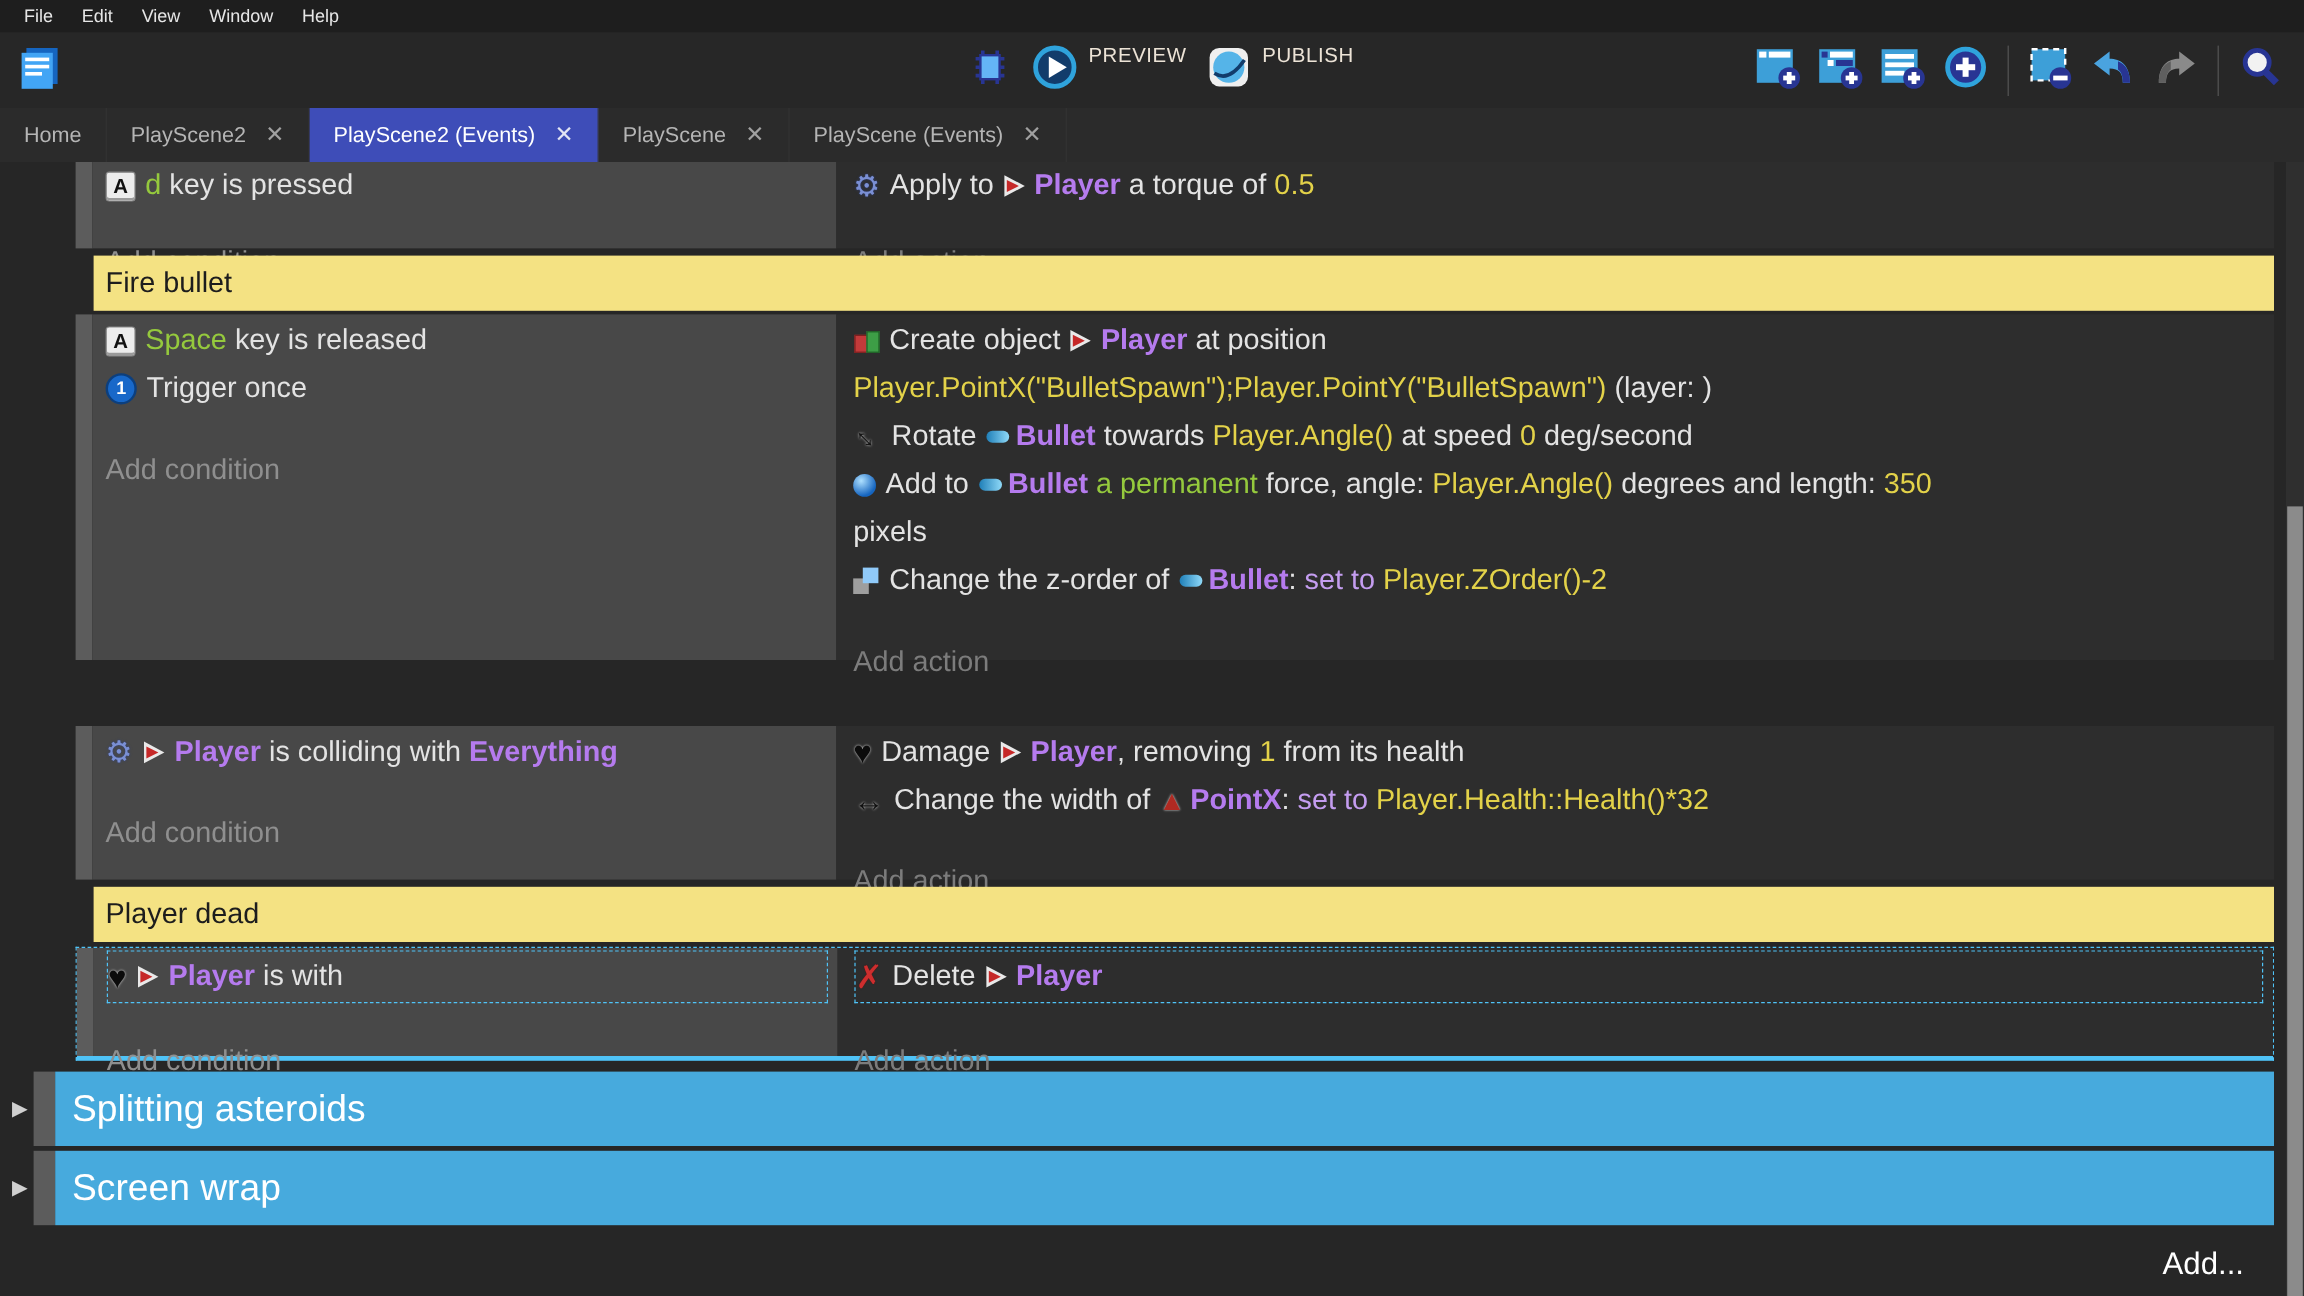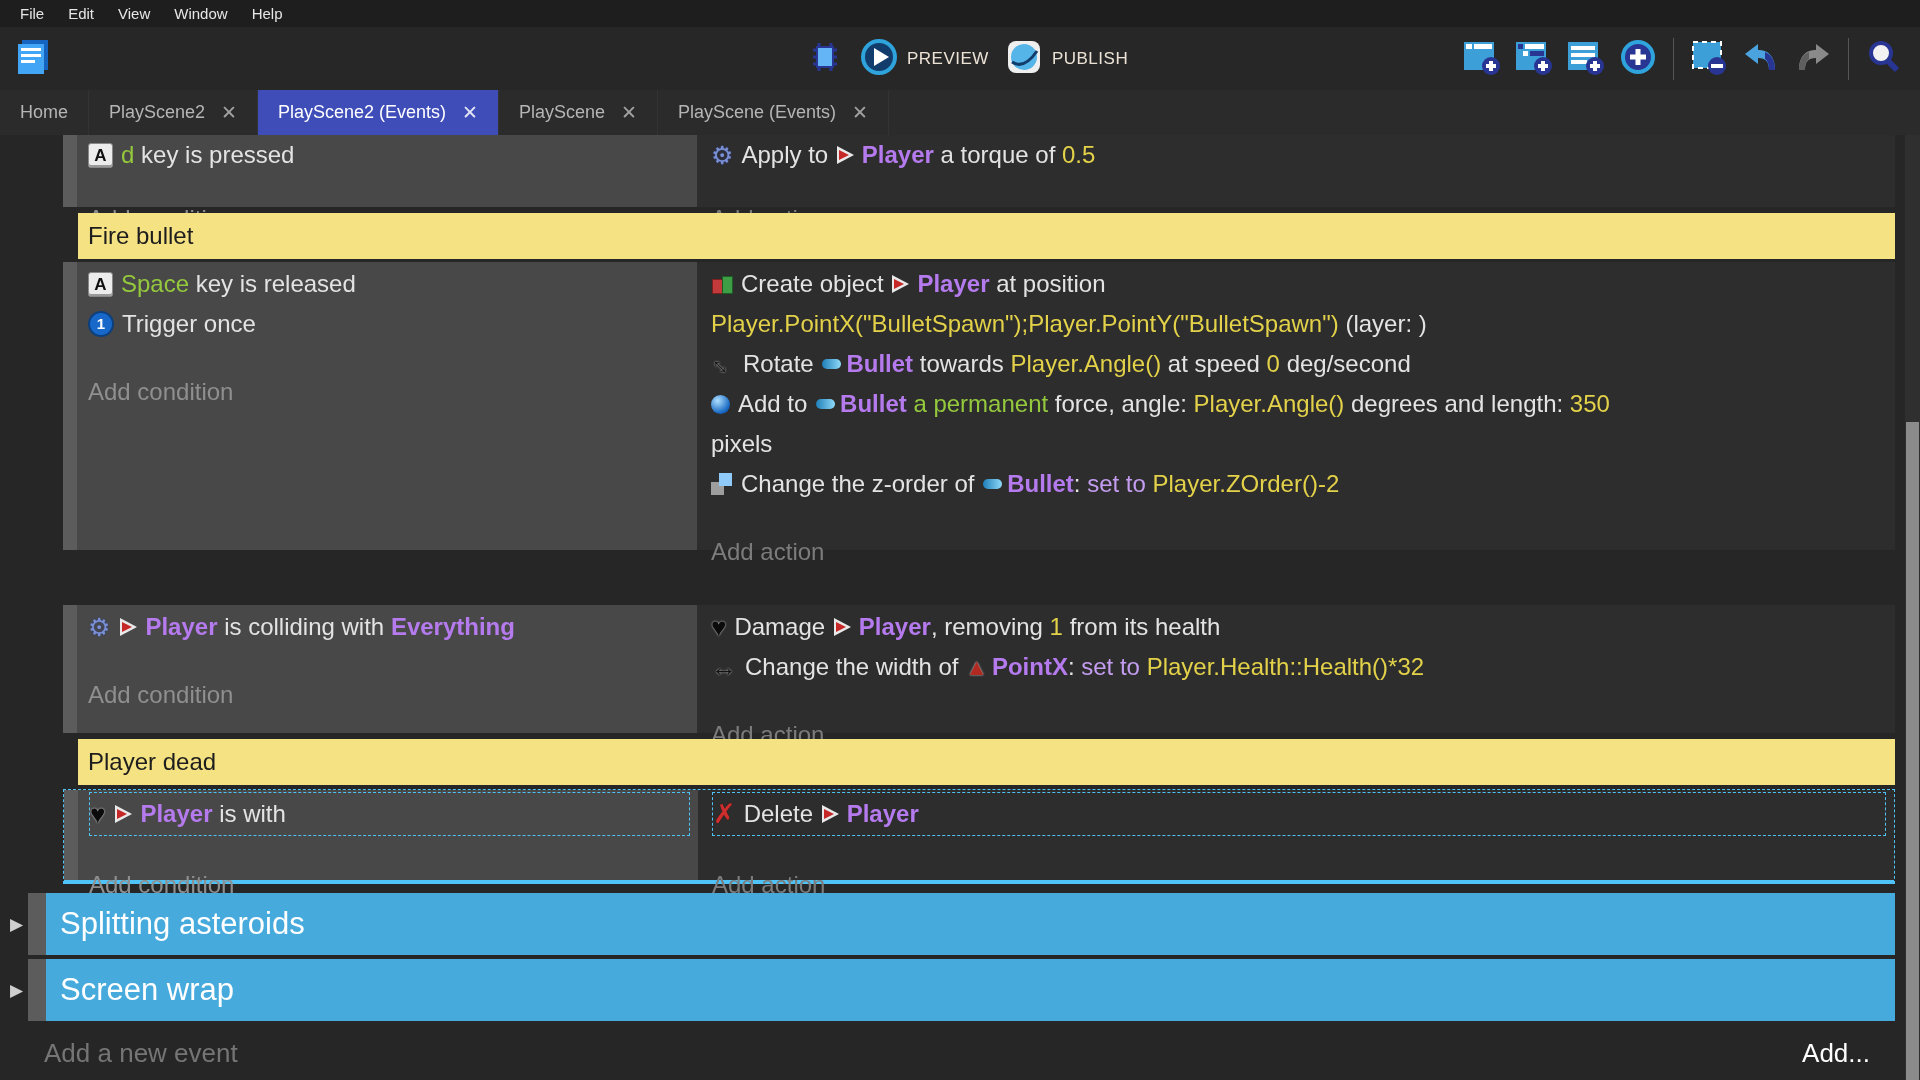--- a/index.html
+++ b/index.html
@@ -9,21 +9,21 @@
   
   .menubar{position:absolute;left:0;top:0;width:100%;height:27px;background:#1e1e1e;
     display:flex;align-items:center;padding-left:8px;box-sizing:border-box;}
   .menu-item{color:#e6e6e6;font-size:15px;padding:0 12px;cursor:default;}
 
   
   .toolbar{position:absolute;left:0;top:27px;width:100%;height:63px;background:#272727;}
   .tb-left{position:absolute;left:10px;top:7px;}
   .tb-center{position:absolute;left:806px;top:0;height:100%;display:flex;align-items:center;gap:16px;}
   .tb-right{position:absolute;right:16px;top:0;height:100%;display:flex;align-items:center;gap:12px;}
-  .tb-btn{display:flex;align-items:center;gap:9px;cursor:pointer;}
+  .tb-btn{display:flex;align-items:flex-start;gap:9px;cursor:pointer;}
   .tb-label{color:#ece3d6;font-size:17px;letter-spacing:.5px;}
   .tb-sep{width:1px;height:42px;background:#555;margin:0 3px;}
 
   
   .tabbar{position:absolute;left:0;top:90px;width:100%;height:45px;background:#2b2b2b;display:flex;align-items:center;}
   .tab{height:100%;display:flex;align-items:center;padding:0 20px;color:#b5b5b5;font-size:18px;
     gap:16px;border-right:1px solid #333;cursor:pointer;}
   .tab.active{background:#3e4db8;color:#fff;}
   .tab .x{font-size:19px;color:inherit;opacity:.85;}
 
@@ -346,21 +346,20 @@
 
     <div class="group" style="top:824px;">
       <span class="garrow">▶</span>
       <div class="ghandle"></div>
       <div class="gbar">
         <span>Screen wrap</span>
       </div>
     </div>
 
     <div class="addrow">
-      <span class="add-event">Add a new event</span>
       <span class="add-more">Add...</span>
     </div>
   </div>
 
   <div class="scroll-track">
     <div class="scroll-thumb"></div>
   </div>
 
 </div>
 

